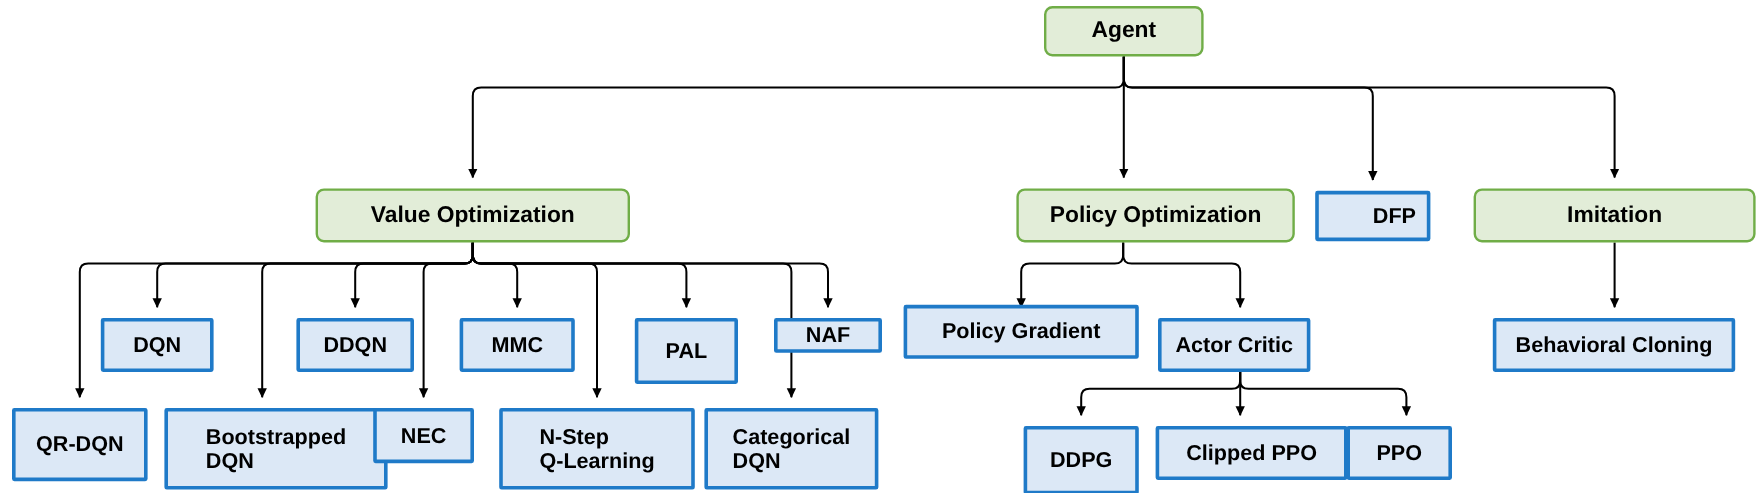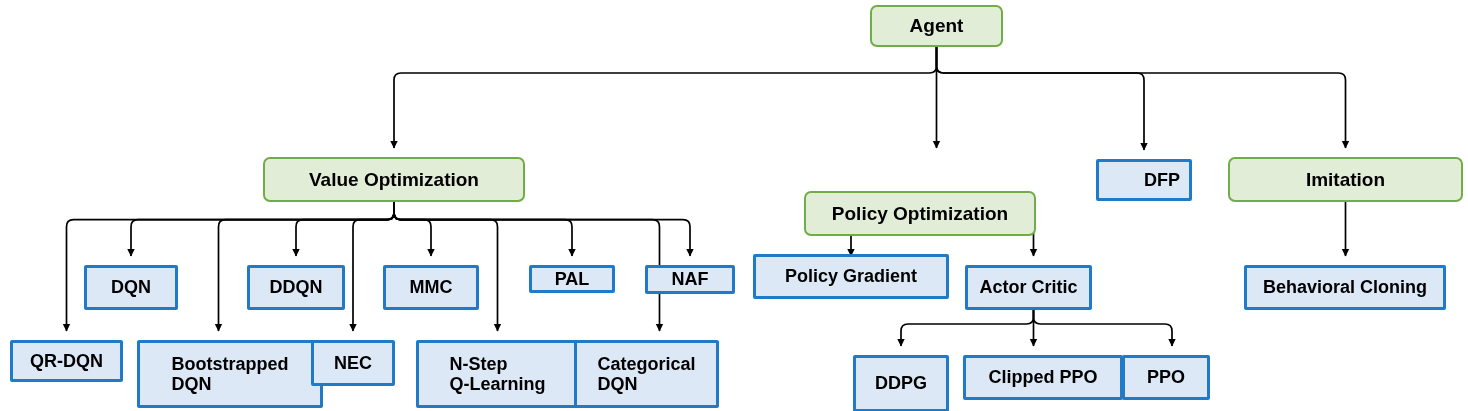--- a/index.html
+++ b/index.html
@@ -42,59 +42,59 @@
       <path d="M1033.5,310 L1033.5,317 Q1033.5,324 1040.5,324 L1165,324 Q1172,324 1172,331 L1172,346" fill="none" stroke="#000000" stroke-width="1.7" marker-end="url(#ah)"></path>
       <path d="M1345.5,202 L1345.5,256" fill="none" stroke="#000000" stroke-width="1.7" marker-end="url(#ah)"></path>
     </svg>
   <div id="nodes">
       <div class="node green" style="left: 870px; top: 5px; width: 133px; height: 42px;">
         <span class="lbl">Agent</span>
       </div>
       <div class="node green" style="left: 263px; top: 157px; width: 262px; height: 45px;">
         <span class="lbl">Value Optimization</span>
       </div>
-      <div class="node green" style="left: 804px; top: 157px; width: 232px; height: 45px; margin-top: 34px;">
+      <div class="node green" style="left: 847px; top: 157px; width: 232px; height: 45px;">
         <span class="lbl">Policy Optimization</span>
       </div>
       <div class="node blue" style="left: 1096px; top: 159px; width: 96px; height: 42px; padding-left: 36px;">
         <span class="lbl">DFP</span>
       </div>
       <div class="node green" style="left: 1228px; top: 157px; width: 235px; height: 45px;">
         <span class="lbl">Imitation</span>
       </div>
       <div class="node blue" style="left: 84px; top: 265px; width: 94px; height: 45px;">
         <span class="lbl">DQN</span>
       </div>
       <div class="node blue" style="left: 247px; top: 265px; width: 98px; height: 45px;">
         <span class="lbl">DDQN</span>
       </div>
       <div class="node blue" style="left: 383px; top: 265px; width: 96px; height: 45px;">
         <span class="lbl">MMC</span>
       </div>
-      <div class="node blue" style="left: 529px; top: 265px; width: 86px; height: 28px;">
+      <div class="node blue" style="left: 529px; top: 265px; width: 86px; height: 55px;">
         <span class="lbl">PAL</span>
       </div>
       <div class="node blue" style="left: 645px; top: 265px; width: 90px; height: 29px;">
         <span class="lbl">NAF</span>
       </div>
-      <div class="node blue" style="left: 10px; top: 340px; width: 113px; height: 42px;">
+      <div class="node blue" style="left: 10px; top: 340px; width: 113px; height: 61px;">
         <span class="lbl">QR-DQN</span>
       </div>
       <div class="node blue" style="left: 137px; top: 340px; width: 186px; height: 68px;">
         <span class="lbl">Bootstrapped
 DQN</span>
       </div>
       <div class="node blue" style="left: 311px; top: 340px; width: 84px; height: 46px;">
         <span class="lbl">NEC</span>
       </div>
       <div class="node blue" style="left: 416px; top: 340px; width: 163px; height: 68px;">
         <span class="lbl">N-Step
 Q-Learning</span>
       </div>
-      <div class="node blue" style="left: 574px; top: 340px; width: 145px; height: 68px;">
+      <div class="node blue" style="left: 587px; top: 340px; width: 145px; height: 68px;">
         <span class="lbl">Categorical
 DQN</span>
       </div>
       <div class="node blue" style="left: 753px; top: 254px; width: 196px; height: 45px;">
         <span class="lbl">Policy Gradient</span>
       </div>
       <div class="node blue" style="left: 965px; top: 265px; width: 127px; height: 45px;">
         <span class="lbl">Actor Critic</span>
       </div>
       <div class="node blue" style="left: 853px; top: 355px; width: 96px; height: 57px;">

